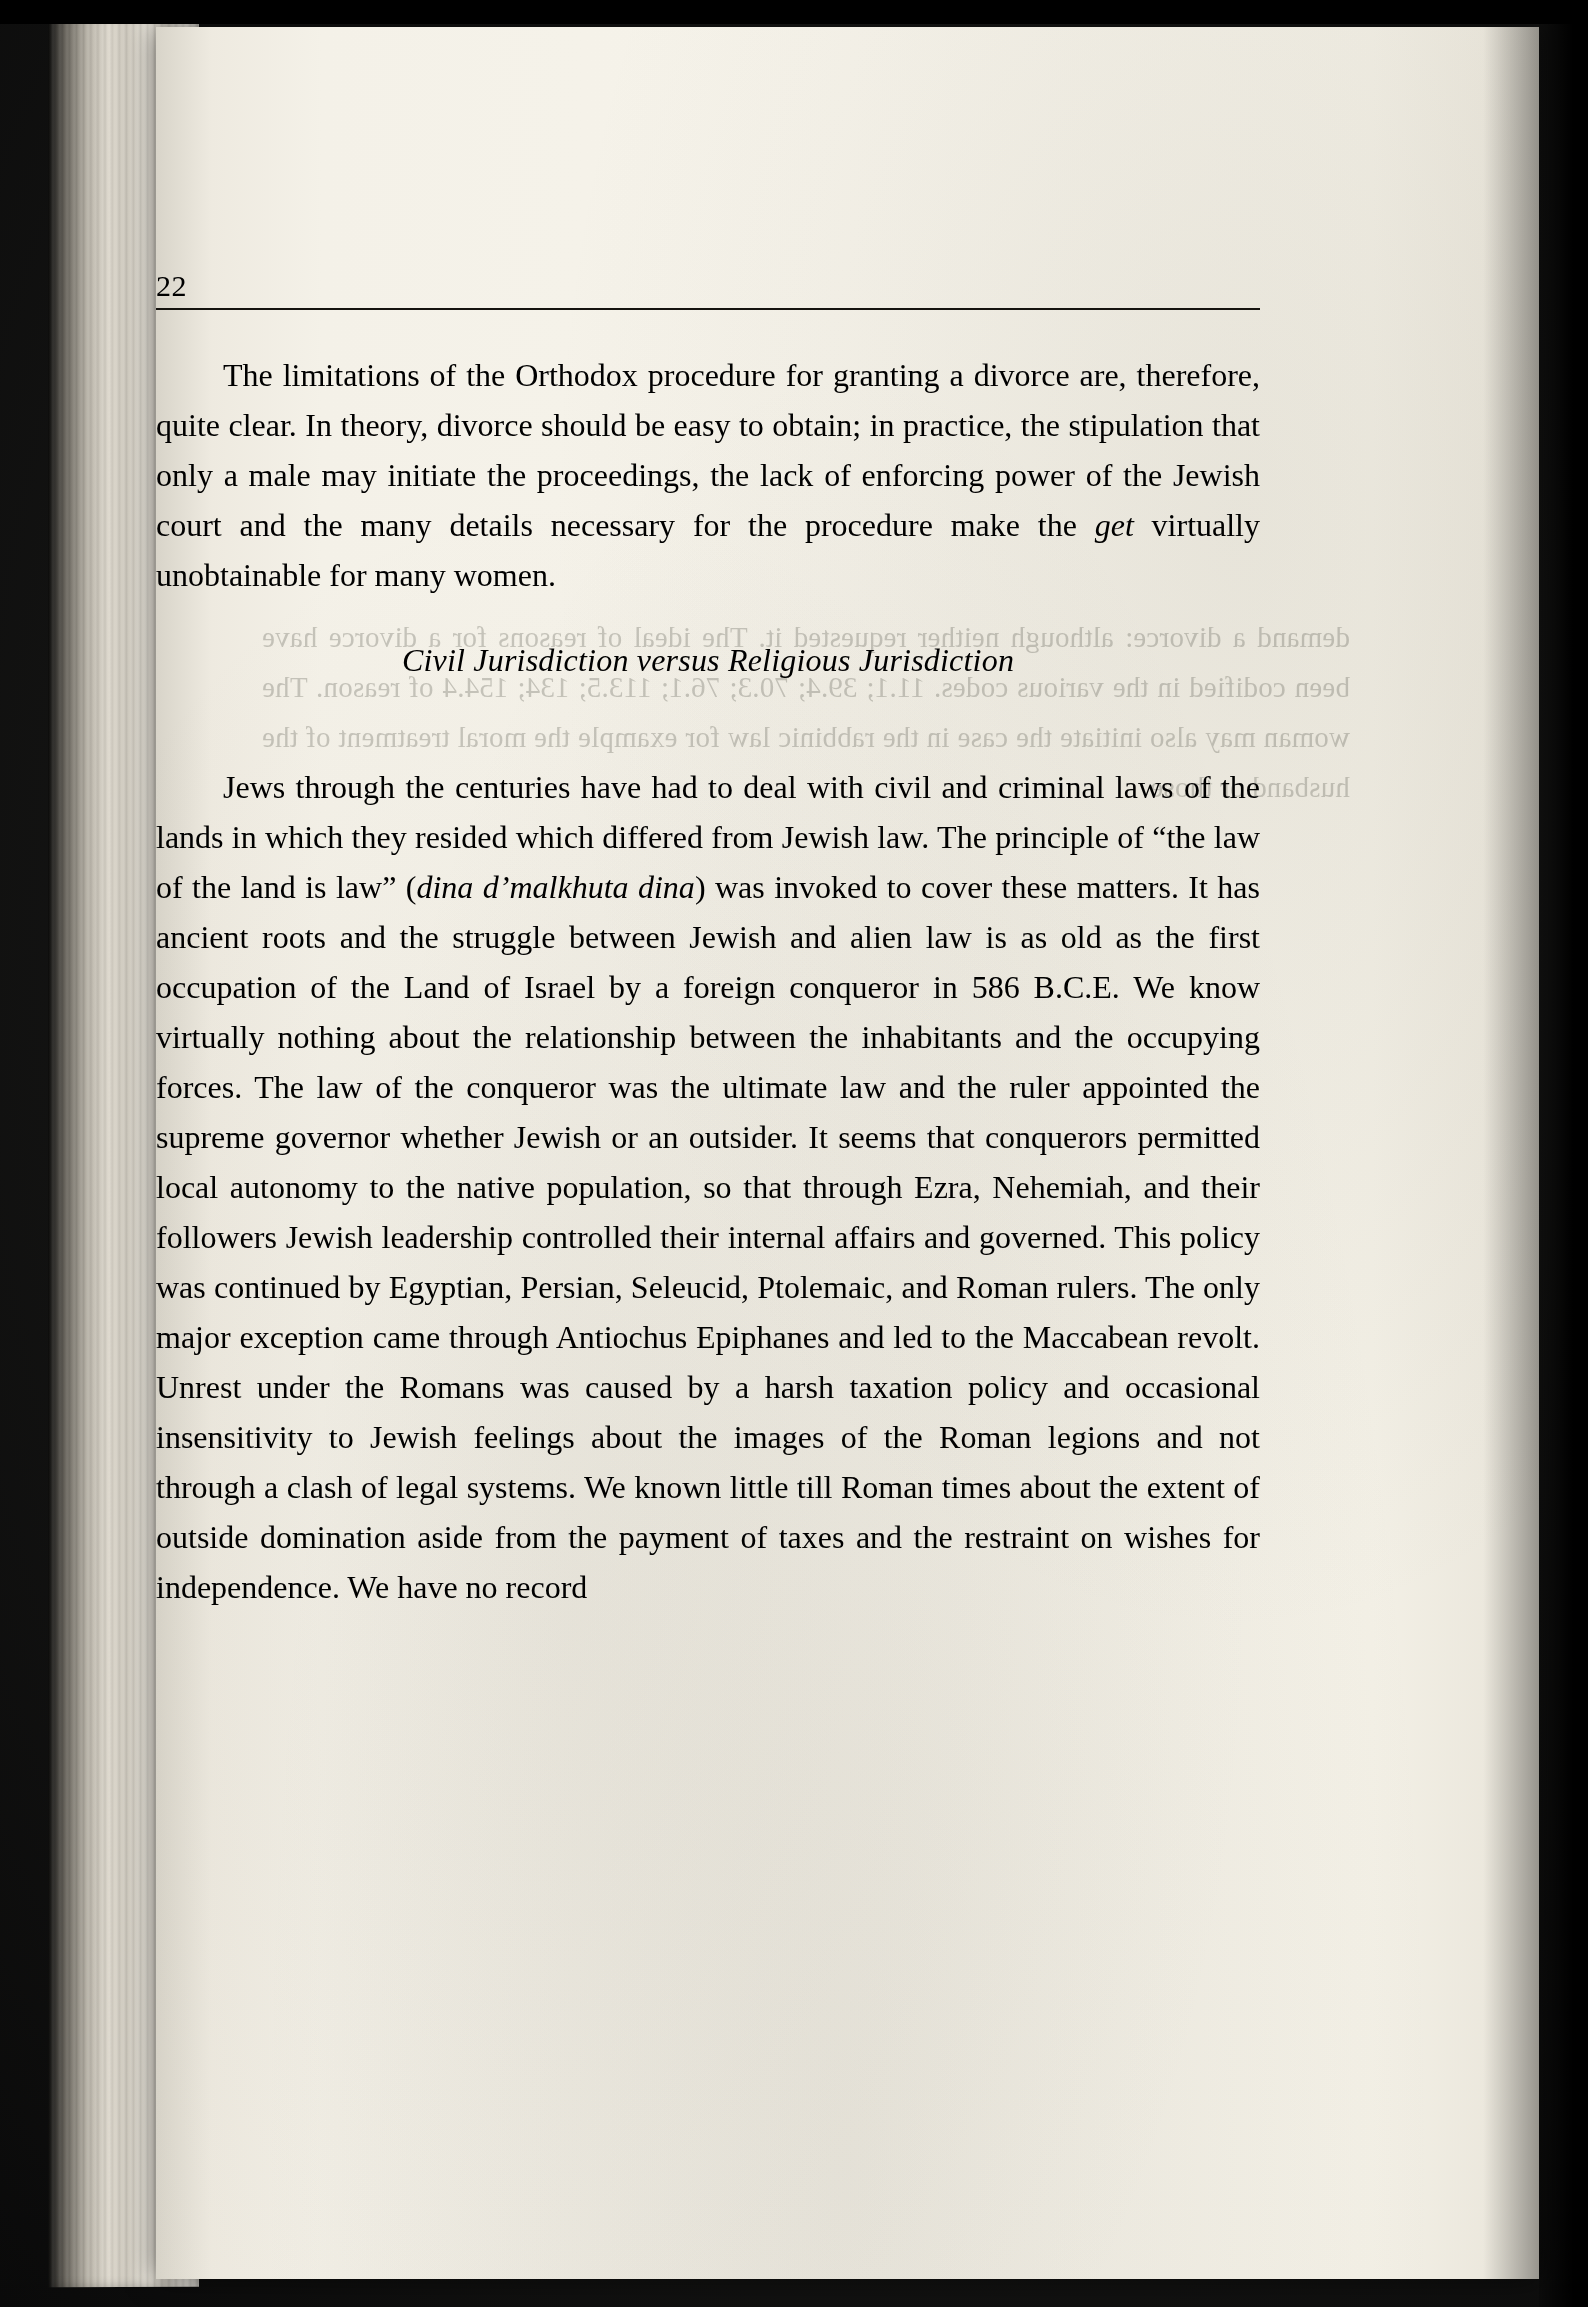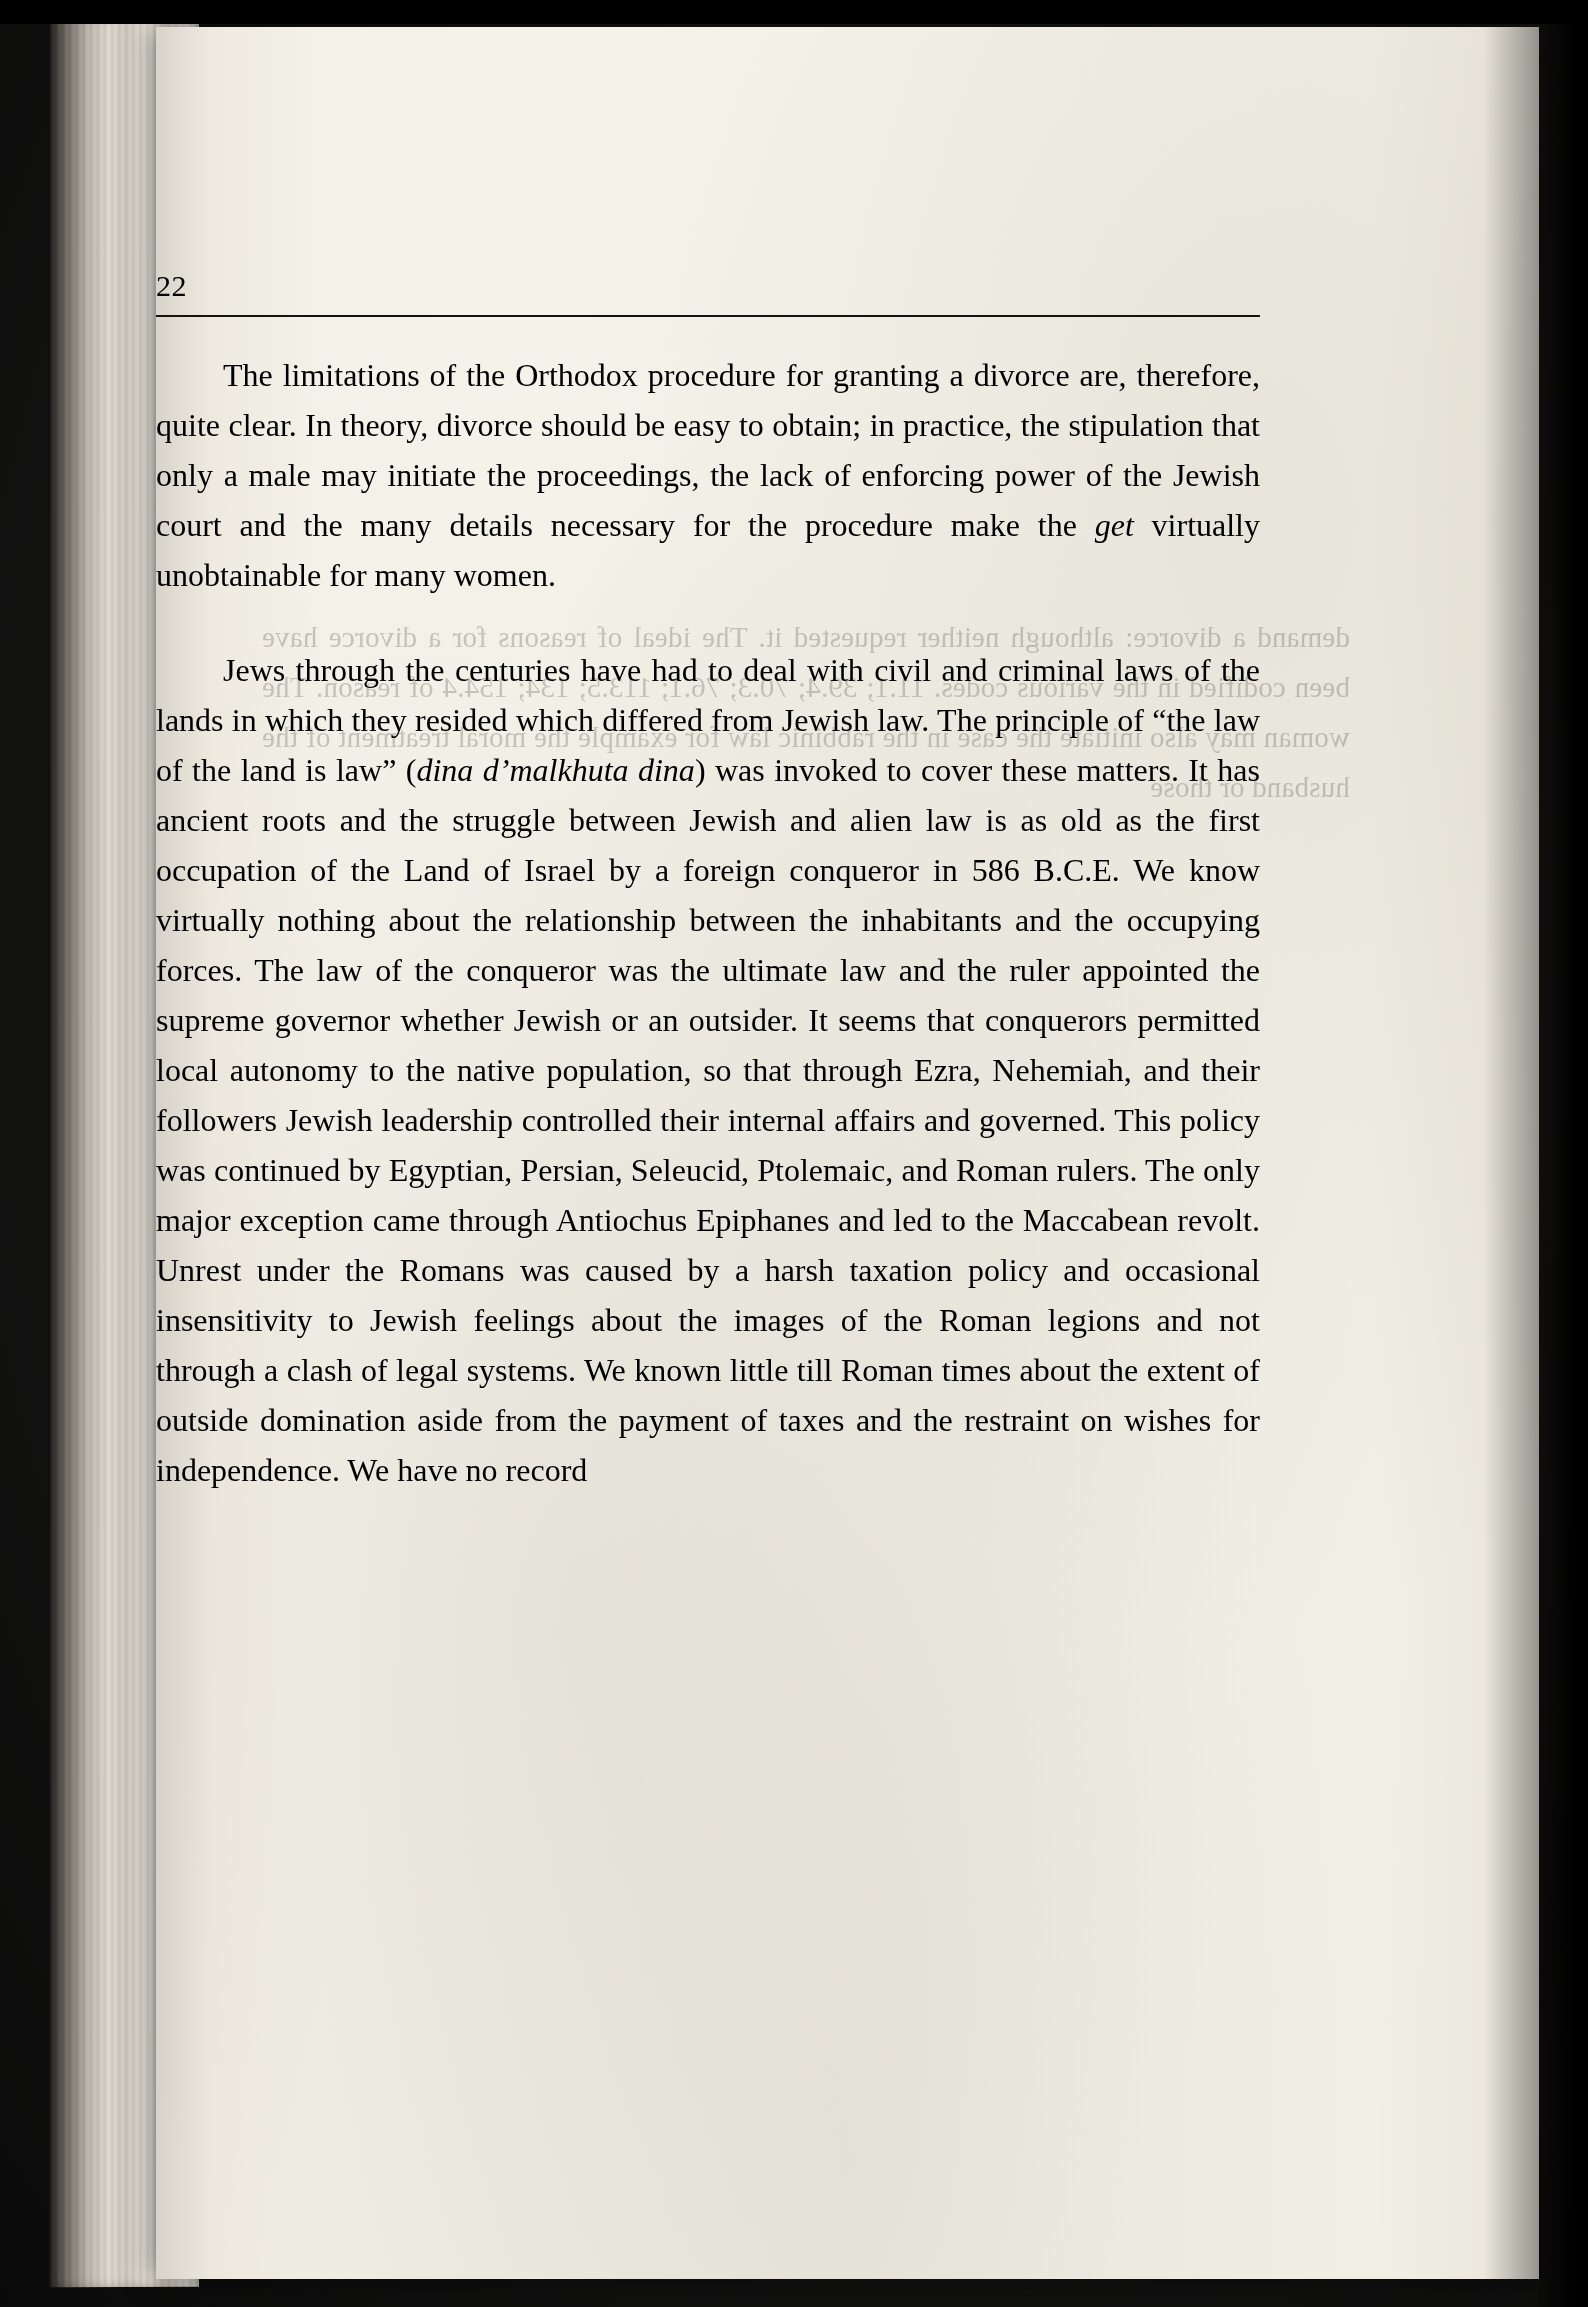--- a/index.html
+++ b/index.html
@@ -100,21 +100,21 @@
 
   #running-head {
     position: absolute;
     left: 156px;
     top: 270px;
     width: 1104px;
     display: flex;
     align-items: baseline;
     justify-content: flex-start;
     border-bottom: 2.4px solid #15130f;
-    padding-bottom: 13px;
+    padding-bottom: 6px;
   }
   #page-number {
     font-size: 30px;
     line-height: 32px;
     letter-spacing: 0.4px;
   }
   #head-title {
     position: absolute;
     left: 0;
     right: 0;
@@ -182,20 +182,21 @@
 <div id="bleed-through">demand a divorce: although neither requested it. The ideal of reasons for a divorce have been codified in the various codes. 11.1; 39.4; 70.3; 76.1; 113.5; 134; 154.4 of reason. The woman may also initiate the case in the rabbinic law for example the moral treatment of the husband or those</div>
 
 <div id="running-head">
   <span id="page-number">22</span>
 </div>
 
 <div id="body-text">
 
   <p><span>The limitations of the Orthodox procedure for granting a divorce are, therefore, quite clear. In theory, divorce should be easy to obtain; in practice, the stipulation that only a male  may initiate the proceedings, the lack of enforcing power of the Jewish court and the many details necessary for the procedure make the </span><em class="it">get</em><span> virtually unobtainable for many women.</span></p>
 
+  <p class="section-heading">Civil Jurisdiction versus Religious Jurisdiction</p>
 
 
   <div class="para-gap"></div>
 
   <p><span>Jews through the centuries have had to deal with  civil and criminal laws of the lands in which they resided which differed from Jewish law.   The principle of “the law of the land is law” (</span><em class="it">dina d’malkhuta dina</em><span>) was invoked to cover these matters.  It has ancient roots and the struggle between Jewish and alien law is as old as the first occupation of the Land of Israel by a foreign conqueror in 586 B.C.E. We know virtually nothing about the relationship between the inhabitants and the occupying forces.  The law of the conqueror was the ultimate law and the ruler appointed the supreme governor whether Jewish or an outsider.   It seems that conquerors permitted  local autonomy to the native population, so that through Ezra, Nehemiah, and their followers Jewish leadership controlled their internal affairs and governed.  This policy was continued by  Egyptian, Persian, Seleucid, Ptolemaic, and Roman rulers.  The only major exception came through Antiochus Epiphanes and led to the Maccabean revolt.  Unrest under the Romans was caused by a harsh taxation policy and occasional insensitivity to Jewish feelings about the images of the Roman legions and not through a clash of legal systems.   We known little till Roman times about the extent of outside domination aside from the payment of taxes and the restraint on wishes for independence.  We have no record</span></p>
 
 </div>
 
 <div id="right-dark"></div>
 <div id="top-dark"></div>

